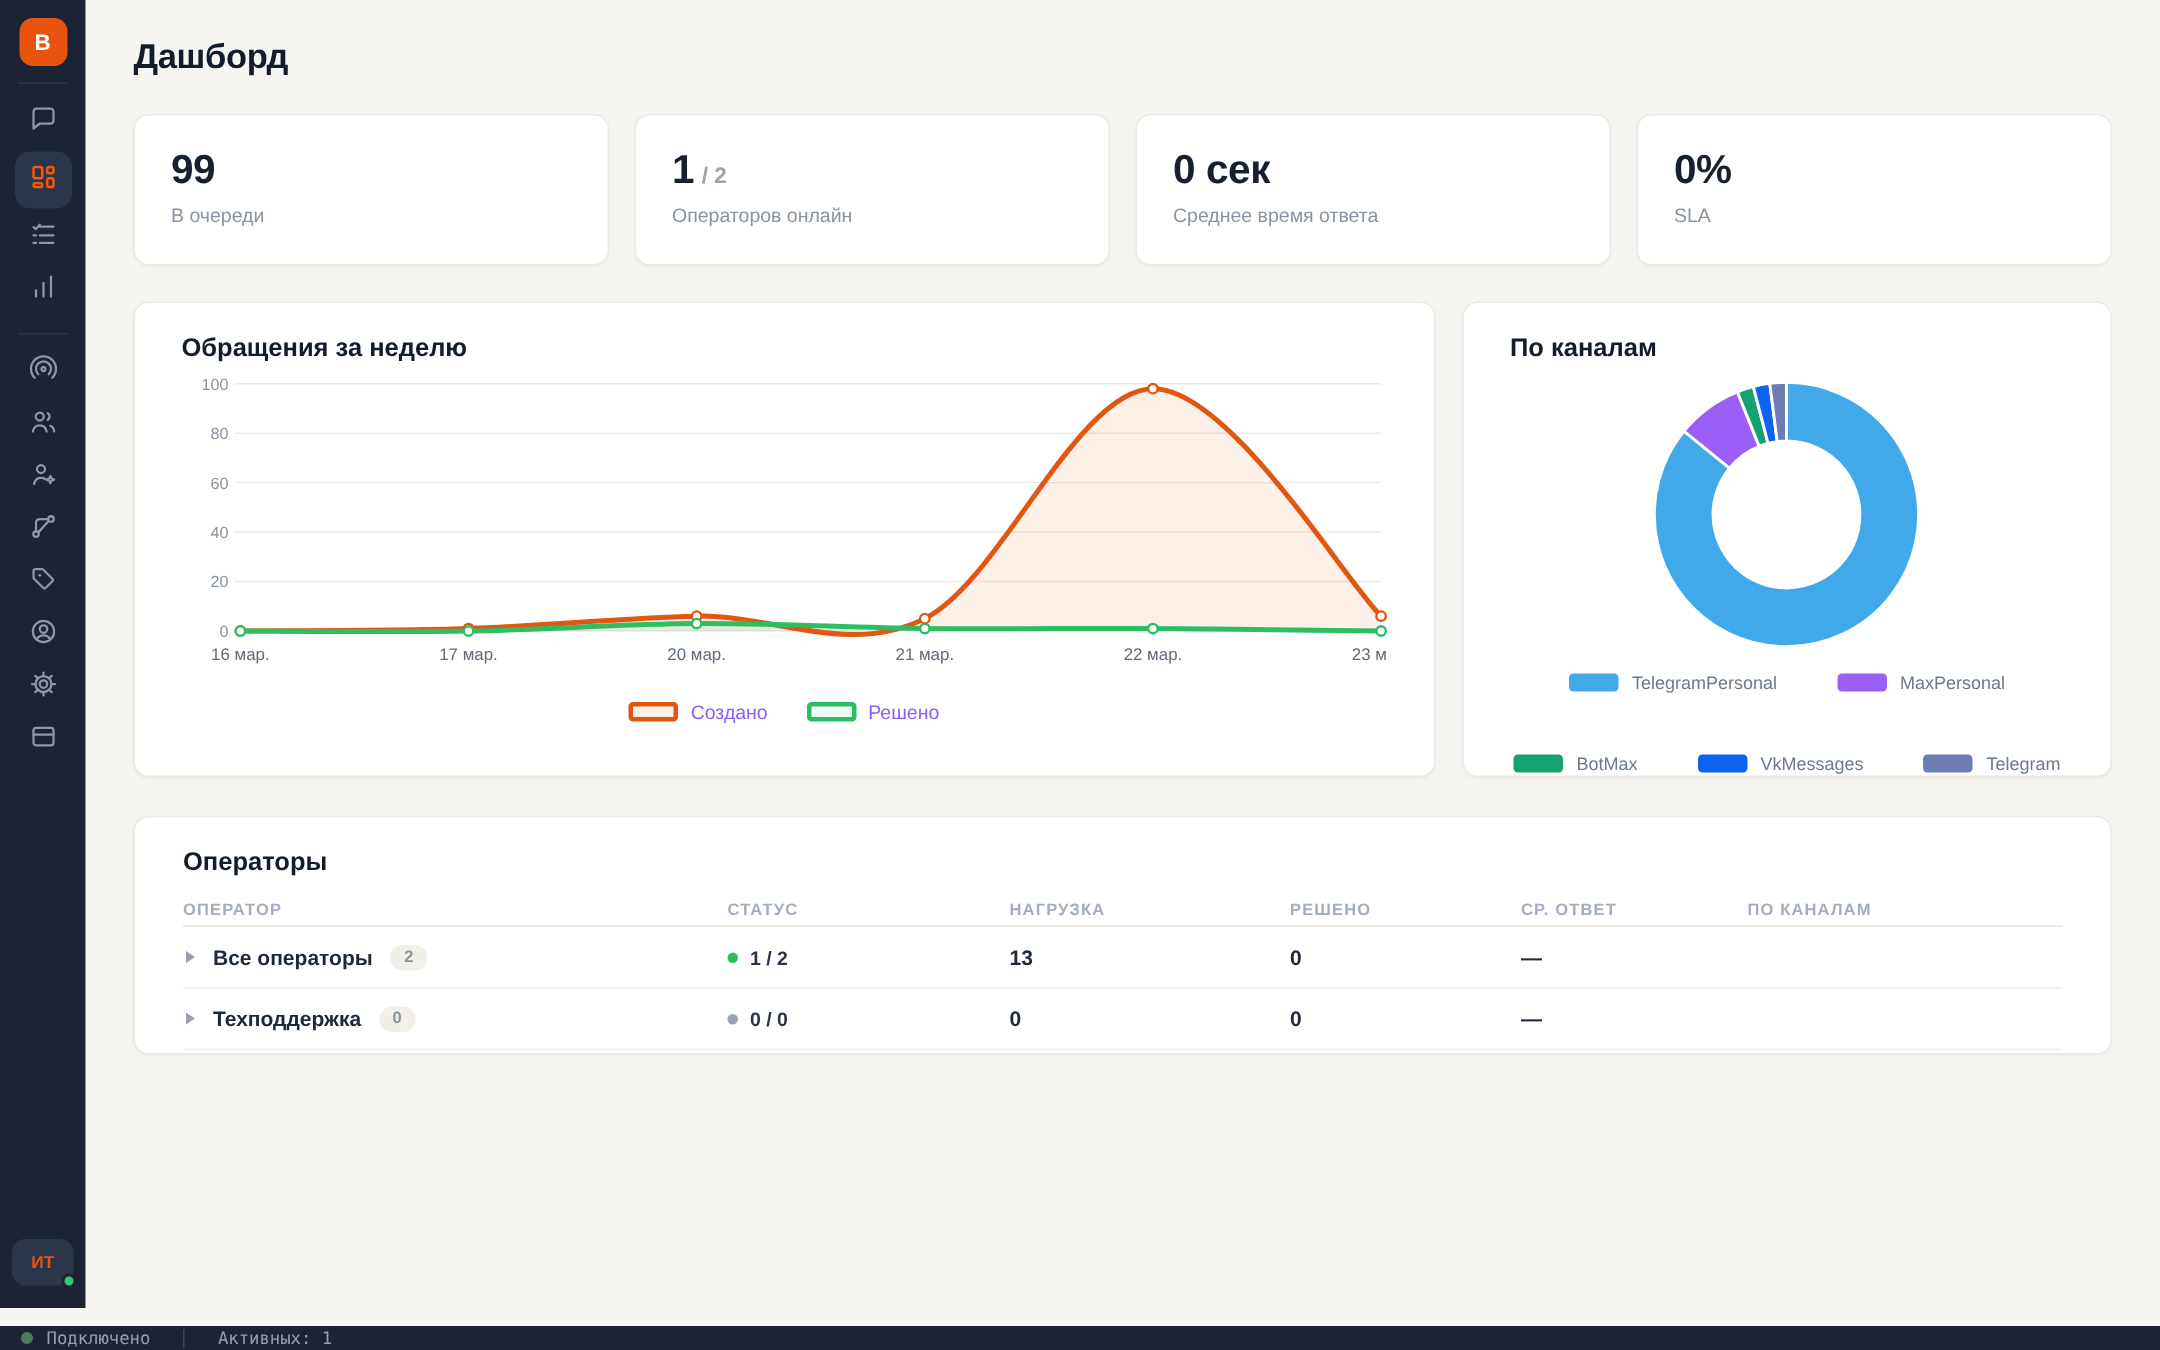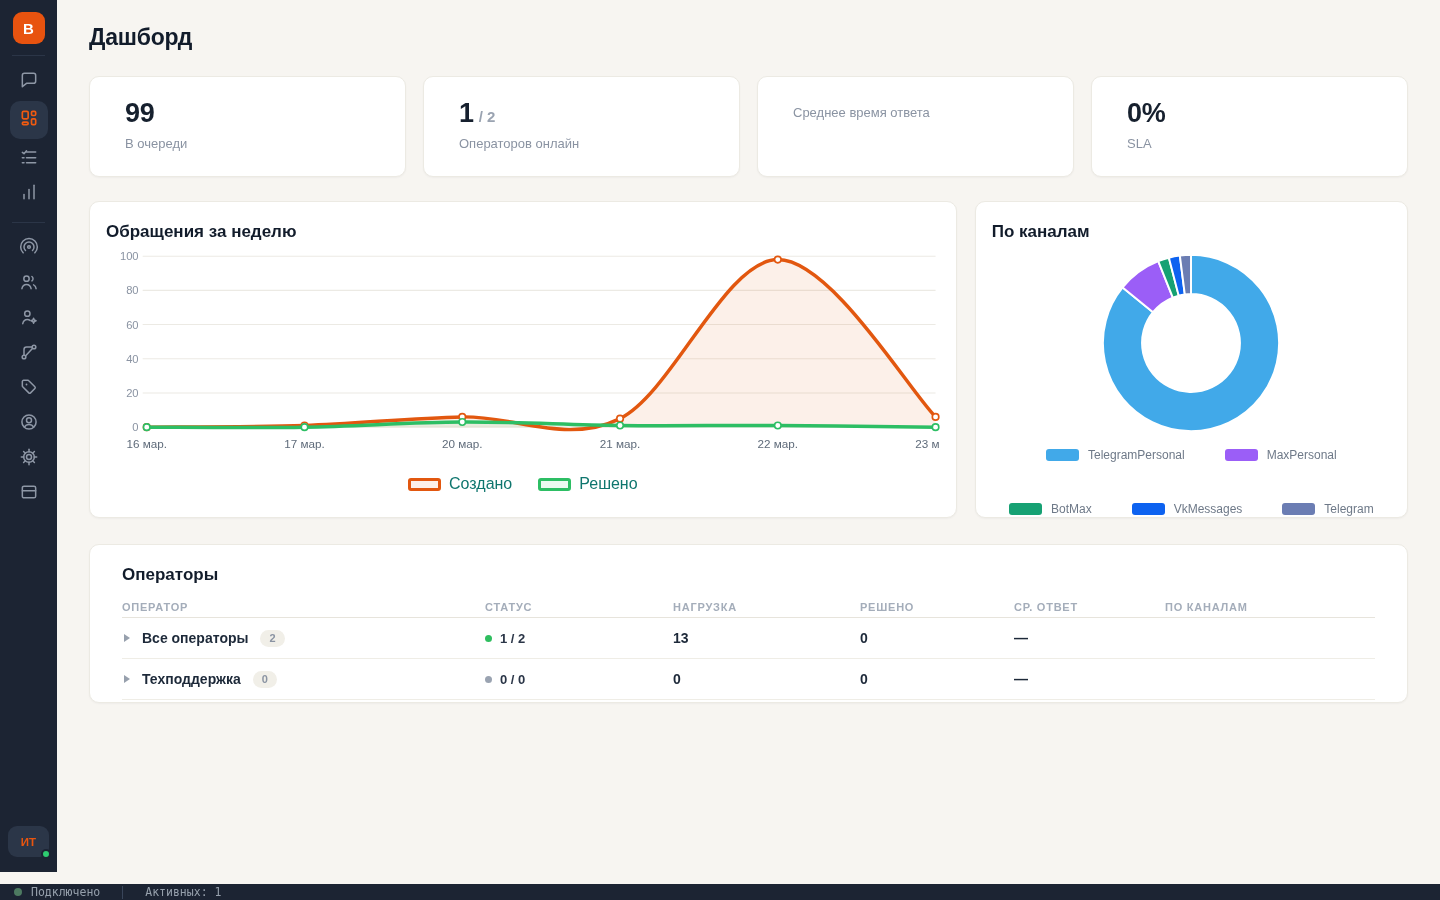--- a/index.html
+++ b/index.html
@@ -47,31 +47,31 @@
   .statusbar .vsep { width:1px; height:13px; background:#39455a; margin:0 22px; }
   
   .main { position:absolute; left:57px; top:0; width:1383px; height:872px; padding:24px 32px 0; }
   .page-title { font-size:23px; font-weight:800; color:#121c2b; letter-spacing:-0.01em; }
   .card {
     background:#fff; border:1px solid #eceae3; border-radius:10px;
     box-shadow:0 1px 2px rgba(20,30,50,0.04);
   }
   
   .stats-grid { display:grid; grid-template-columns:repeat(4,1fr); gap:17px; margin-top:25px; }
-  .stat-card { padding:21px 35px; height:101px; }
+  .stat-card { padding:21px 24px; height:101px; }
   .stat-value { font-size:27px; font-weight:800; color:#16202e; letter-spacing:-0.01em; }
   .stat-suffix { font-size:15px; font-weight:600; color:#9aa3b1; margin-left:5px; }
   .stat-label { font-size:13px; color:#8a93a2; margin-top:7px; }
   
   .charts-grid { display:grid; grid-template-columns:867fr 433fr; gap:18px; margin-top:24px; }
-  .chart-card { padding:20px 16px; height:317px; overflow:hidden; }
+  .chart-card { padding:20px 31px; height:317px; overflow:hidden; }
   .card-title { font-size:17px; font-weight:800; color:#121c2b; }
   .line-chart-svg { display:block; width:100%; margin-top:4px; }
   .line-legend { display:flex; justify-content:center; gap:26px; margin-top:0; }
-  .legend-item { display:flex; align-items:center; gap:8px; font-size:16px; color:#0f766e; }
+  .legend-item { display:flex; align-items:center; gap:8px; font-size:13px; color:#8b5cf6; }
   .line-swatch { width:33px; height:13px; border-radius:3px; border:3px solid; }
   .donut-wrap { display:flex; justify-content:center; margin-top:8px; }
   .donut-legend {
     display:flex; flex-wrap:wrap; justify-content:center;
     column-gap:16px; row-gap:7px; max-width:382px; margin:12px auto 0;gap:40px;
   }
   .donut-legend .legend-item { font-size:12px; color:#6e7988; gap:9px; }
   .donut-swatch { width:33px; height:12px; border-radius:3px; }
   
   .table-card { margin-top:26px; padding:20px 32px 2px; }
@@ -210,20 +210,21 @@
   <div class="stats-grid">
     <div class="card stat-card">
       <div><span class="stat-value">99</span><span class="stat-suffix"></span></div>
       <div class="stat-label">В очереди</div>
     </div>
     <div class="card stat-card">
       <div><span class="stat-value">1</span><span class="stat-suffix">/ 2</span></div>
       <div class="stat-label">Операторов онлайн</div>
     </div>
     <div class="card stat-card">
+      <div><span class="stat-value">0 сек</span><span class="stat-suffix"></span></div>
       <div class="stat-label">Среднее время ответа</div>
     </div>
     <div class="card stat-card">
       <div><span class="stat-value">0%</span><span class="stat-suffix"></span></div>
       <div class="stat-label">SLA</div>
     </div>
   </div>
 
   <div class="charts-grid">
     <div class="card chart-card">

